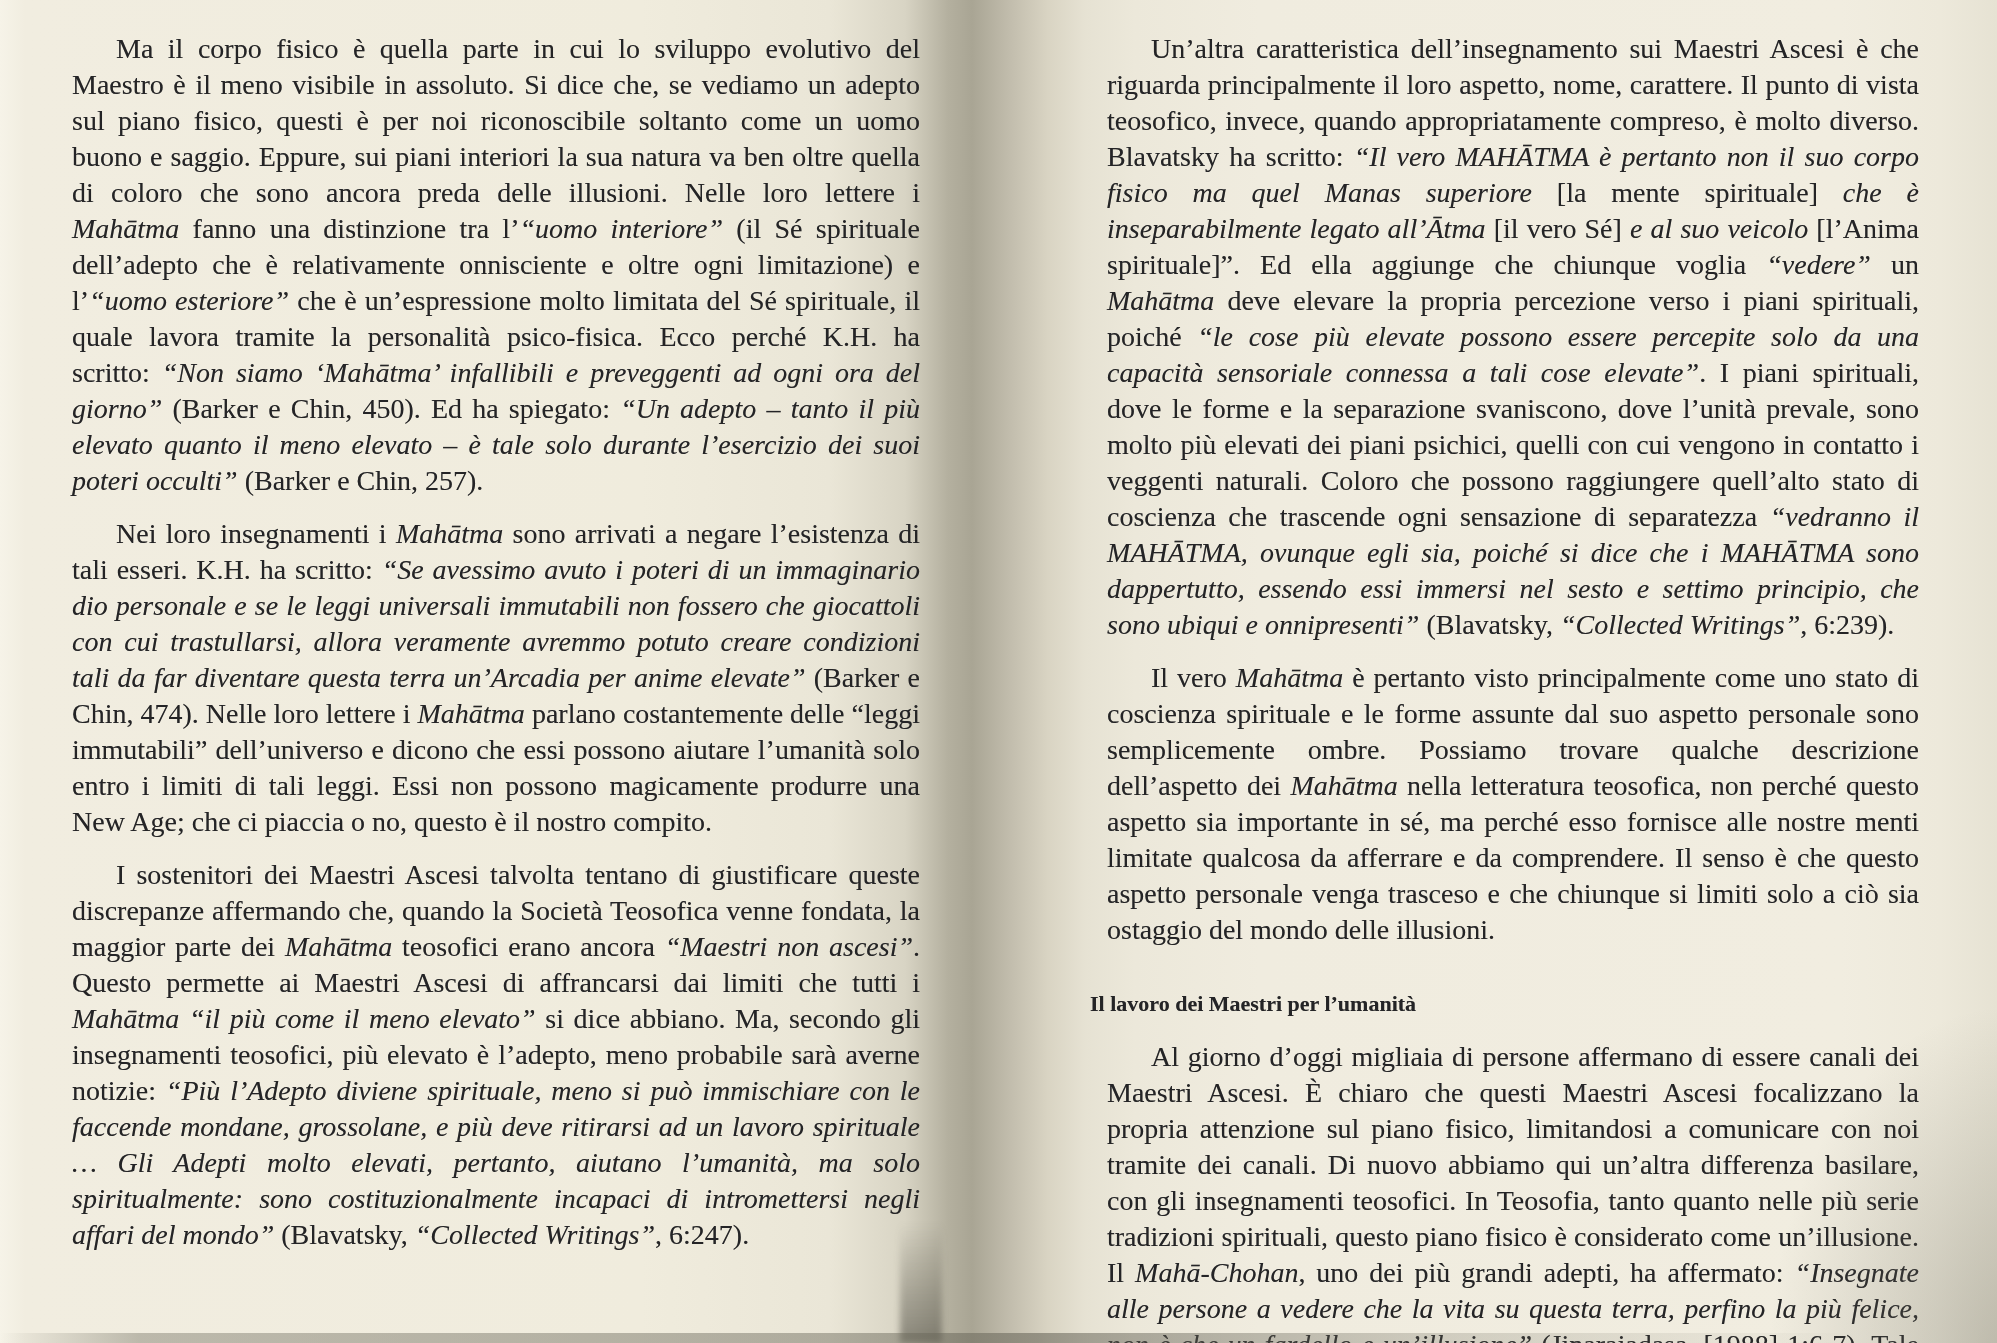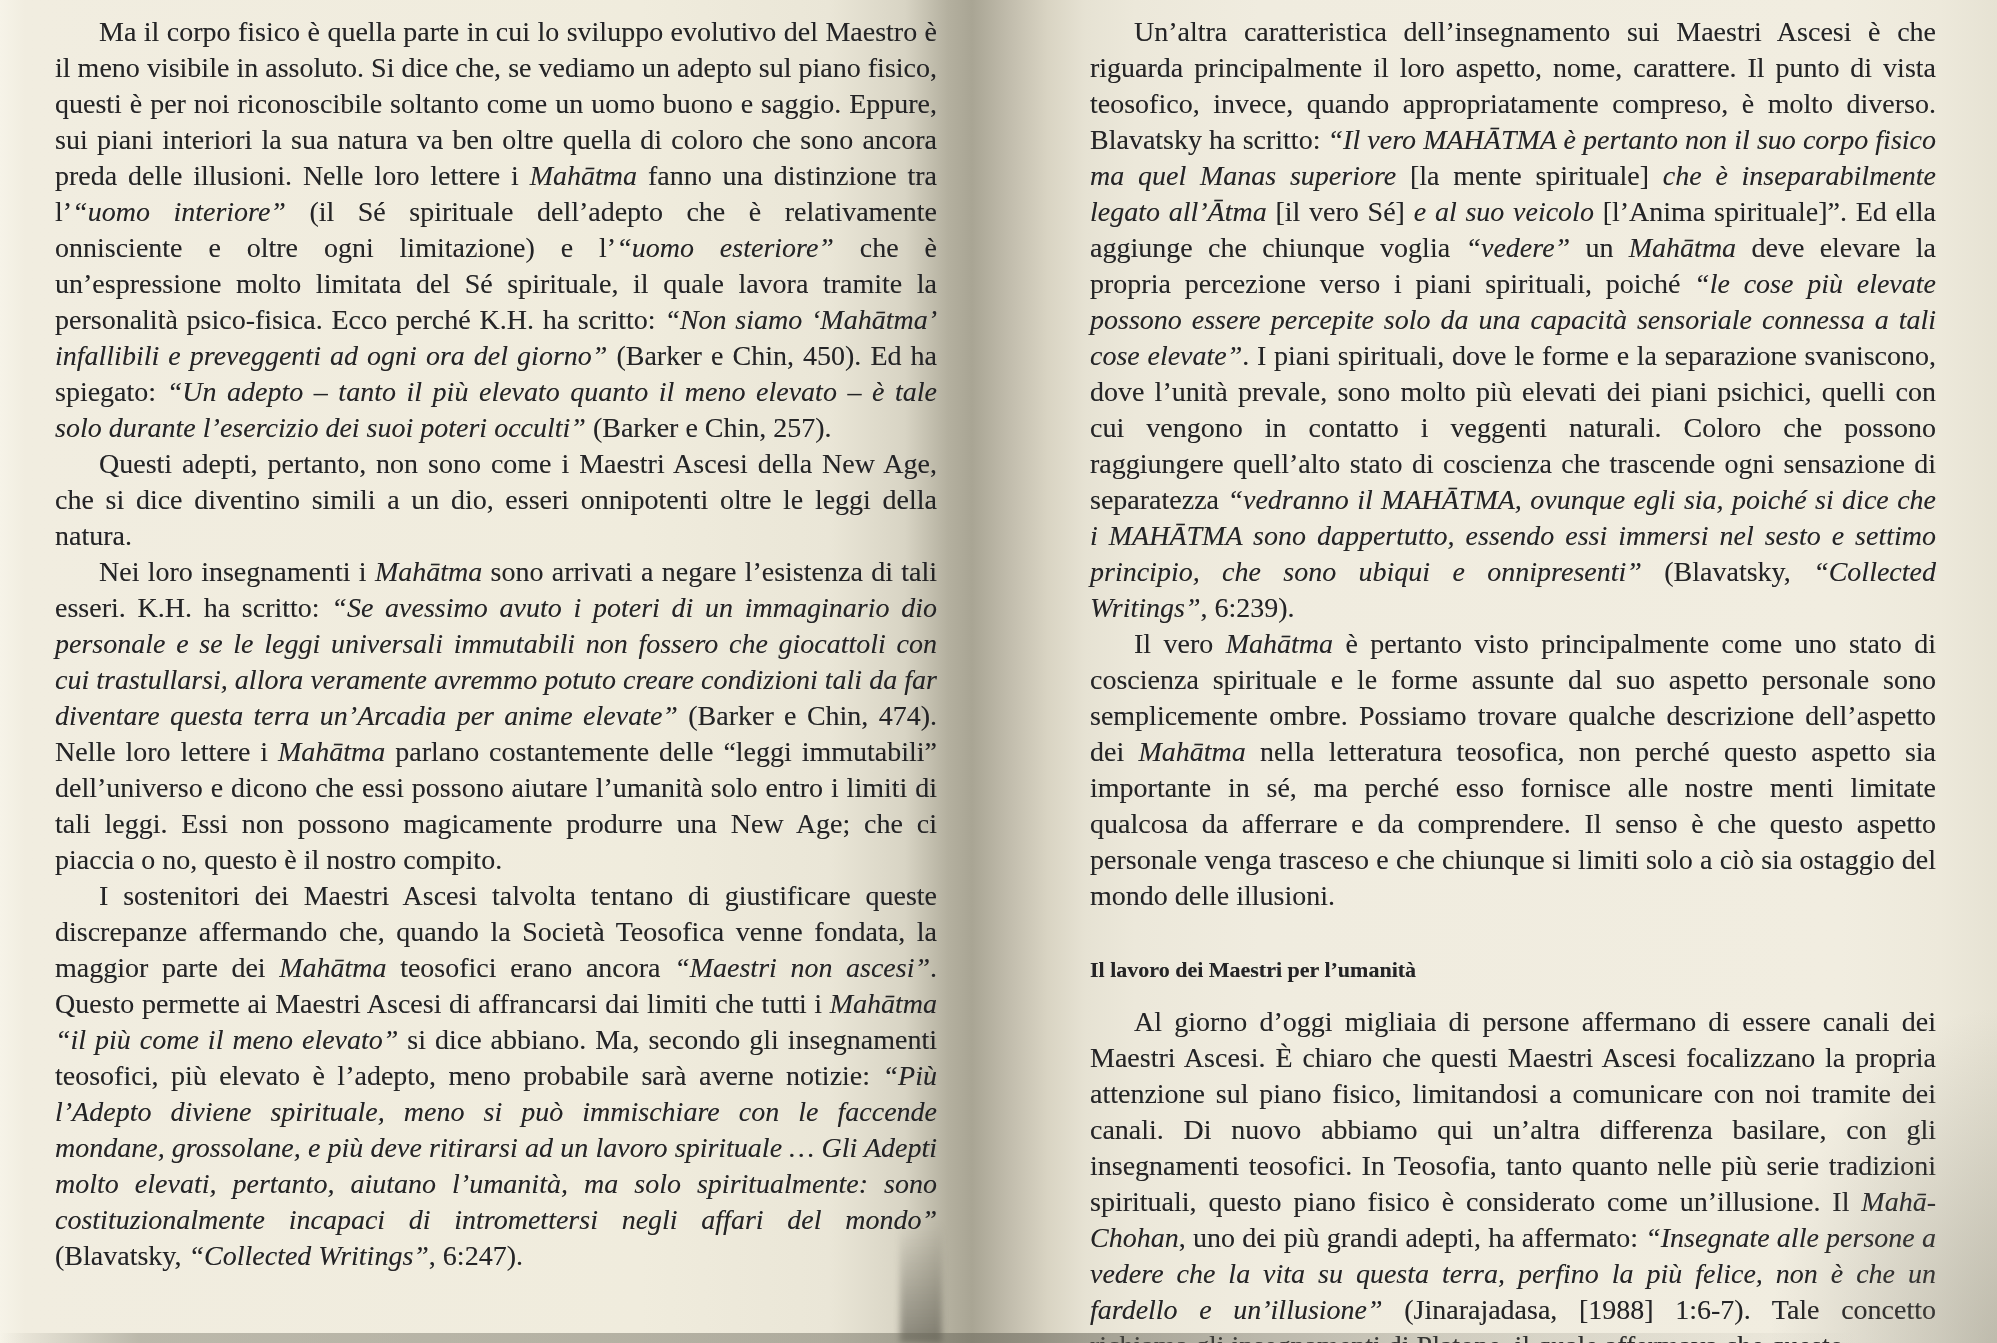--- a/index.html
+++ b/index.html
@@ -32,21 +32,21 @@
   }
   .page {
     position: absolute;
     top: 14px;
     color: #242426;
     text-shadow: 0 0 0.6px rgba(40,40,40,0.35);
   }
   .page-left  { left: 55px;  width: 882px; }
   .page-right { left: 1090px; width: 846px; }
   .para {
-    margin: 0;
+    margin: 17px;
     font-size: 28px;
     line-height: 36px;
     text-align: justify;
     text-indent: 44px;
     hyphens: auto;
   }
   .para em { font-style: italic; }
   .section-heading {
     margin: 38px 0 16px 0;
     font-size: 22px;
@@ -79,21 +79,20 @@
     right: 0; bottom: 0;
     width: 230px; height: 340px;
     background: radial-gradient(ellipse at 105% 105%, rgba(118,116,102,0.38), rgba(118,116,102,0) 70%);
   }
 </style>
 </head>
 <body>
 
 <div class="page page-left">
     <p class="para"><span>Ma il corpo fisico è quella parte in cui lo sviluppo evolutivo del Maestro è il meno visibile in assoluto. Si dice che, se vediamo un adepto sul piano fisico, questi è per noi riconoscibile soltanto come un uomo buono e saggio. Eppure, sui piani interiori la sua natura va ben oltre quella di coloro che sono ancora preda delle illusioni. Nelle loro lettere i </span><em>Mahātma</em><span> fanno una distinzione tra l’</span><em>“uomo interiore”</em><span> (il Sé spirituale dell’adepto che è relativamente onnisciente e oltre ogni limitazione) e l’</span><em>“uomo esteriore”</em><span> che è un’espressione molto limitata del Sé spirituale, il quale lavora tramite la personalità psico-fisica. Ecco perché K.H. ha scritto: </span><em>“Non siamo ‘Mahātma’ infallibili e preveggenti ad ogni ora del giorno”</em><span> (Barker e Chin, 450). Ed ha spiegato: </span><em>“Un adepto – tanto il più elevato quanto il meno elevato – è tale solo durante l’esercizio dei suoi poteri occulti”</em><span> (Barker e Chin, 257).</span></p>
-    <p class="para"><span>Questi adepti, pertanto, non sono come i Maestri Ascesi della New Age, che si dice diventino simili a un dio, esseri onnipotenti oltre le leggi della natura.</span></p>
     <p class="para"><span>Nei loro insegnamenti i </span><em>Mahātma</em><span> sono arrivati a negare l’esistenza di tali esseri. K.H. ha scritto: </span><em>“Se avessimo avuto i poteri di un immaginario dio personale e se le leggi universali immutabili non fossero che giocattoli con cui trastullarsi, allora veramente avremmo potuto creare condizioni tali da far diventare questa terra un’Arcadia per anime elevate”</em><span> (Barker e Chin, 474). Nelle loro lettere i </span><em>Mahātma</em><span> parlano costantemente delle “leggi immutabili” dell’universo e dicono che essi possono aiutare l’umanità solo entro i limiti di tali leggi. Essi non possono magicamente produrre una New Age; che ci piaccia o no, questo è il nostro compito.</span></p>
     <p class="para"><span>I sostenitori dei Maestri Ascesi talvolta tentano di giustificare queste discrepanze affermando che, quando la Società Teosofica venne fondata, la maggior parte dei </span><em>Mahātma</em><span> teosofici erano ancora </span><em>“Maestri non ascesi”</em><span>. Questo permette ai Maestri Ascesi di affrancarsi dai limiti che tutti i </span><em>Mahātma</em><span> </span><em>“il più come il meno elevato”</em><span> si dice abbiano. Ma, secondo gli insegnamenti teosofici, più elevato è l’adepto, meno probabile sarà averne notizie: </span><em>“Più l’Adepto diviene spirituale, meno si può immischiare con le faccende mondane, grossolane, e più deve ritirarsi ad un lavoro spirituale … Gli Adepti molto elevati, pertanto, aiutano l’umanità, ma solo spiritualmente: sono costituzionalmente incapaci di intromettersi negli affari del mondo”</em><span> (Blavatsky, </span><em>“Collected Writings”</em><span>, 6:247).</span></p>
   </div>
 
 <div class="page page-right">
     <p class="para"><span>Un’altra caratteristica dell’insegnamento sui Maestri Ascesi è che riguarda principalmente il loro aspetto, nome, carattere. Il punto di vista teosofico, invece, quando appropriatamente compreso, è molto diverso. Blavatsky ha scritto: </span><em>“Il vero MAHĀTMA è pertanto non il suo corpo fisico ma quel Manas superiore </em><span>[la mente spirituale] </span><em>che è inseparabilmente legato all’Ātma </em><span>[il vero Sé] </span><em>e al suo veicolo </em><span>[l’Anima spirituale]”. Ed ella aggiunge che chiunque voglia </span><em>“vedere”</em><span> un </span><em>Mahātma</em><span> deve elevare la propria percezione verso i piani spirituali, poiché </span><em>“le cose più elevate possono essere percepite solo da una capacità sensoriale connessa a tali cose elevate”</em><span>. I piani spirituali, dove le forme e la separazione svaniscono, dove l’unità prevale, sono molto più elevati dei piani psichici, quelli con cui vengono in contatto i veggenti naturali. Coloro che possono raggiungere quell’alto stato di coscienza che trascende ogni sensazione di separatezza </span><em>“vedranno il MAHĀTMA, ovunque egli sia, poiché si dice che i MAHĀTMA sono dappertutto, essendo essi immersi nel sesto e settimo principio, che sono ubiqui e onnipresenti”</em><span> (Blavatsky, </span><em>“Collected Writings”</em><span>, 6:239).</span></p>
     <p class="para"><span>Il vero </span><em>Mahātma</em><span> è pertanto visto principalmente come uno stato di coscienza spirituale e le forme assunte dal suo aspetto personale sono semplicemente ombre. Possiamo trovare qualche descrizione dell’aspetto dei </span><em>Mahātma</em><span> nella letteratura teosofica, non perché questo aspetto sia importante in sé, ma perché esso fornisce alle nostre menti limitate qualcosa da afferrare e da comprendere. Il senso è che questo aspetto personale venga trasceso e che chiunque si limiti solo a ciò sia ostaggio del mondo delle illusioni.</span></p>
     <h2 class="section-heading">Il lavoro dei Maestri per l’umanità</h2>
     <p class="para"><span>Al giorno d’oggi migliaia di persone affermano di essere canali dei Maestri Ascesi. È chiaro che questi Maestri Ascesi focalizzano la propria attenzione sul piano fisico, limitandosi a comunicare con noi tramite dei canali. Di nuovo abbiamo qui un’altra differenza basilare, con gli insegnamenti teosofici. In Teosofia, tanto quanto nelle più serie tradizioni spirituali, questo piano fisico è considerato come un’illusione. Il </span><em>Mahā-Chohan</em><span>, uno dei più grandi adepti, ha affermato: </span><em>“Insegnate alle persone a vedere che la vita su questa terra, perfino la più felice, non è che un fardello e un’illusione”</em><span> (Jinarajadasa, [1988] 1:6-7). Tale concetto richiama gli insegnamenti di Platone, il quale affermava che questo</span></p>
   </div>

